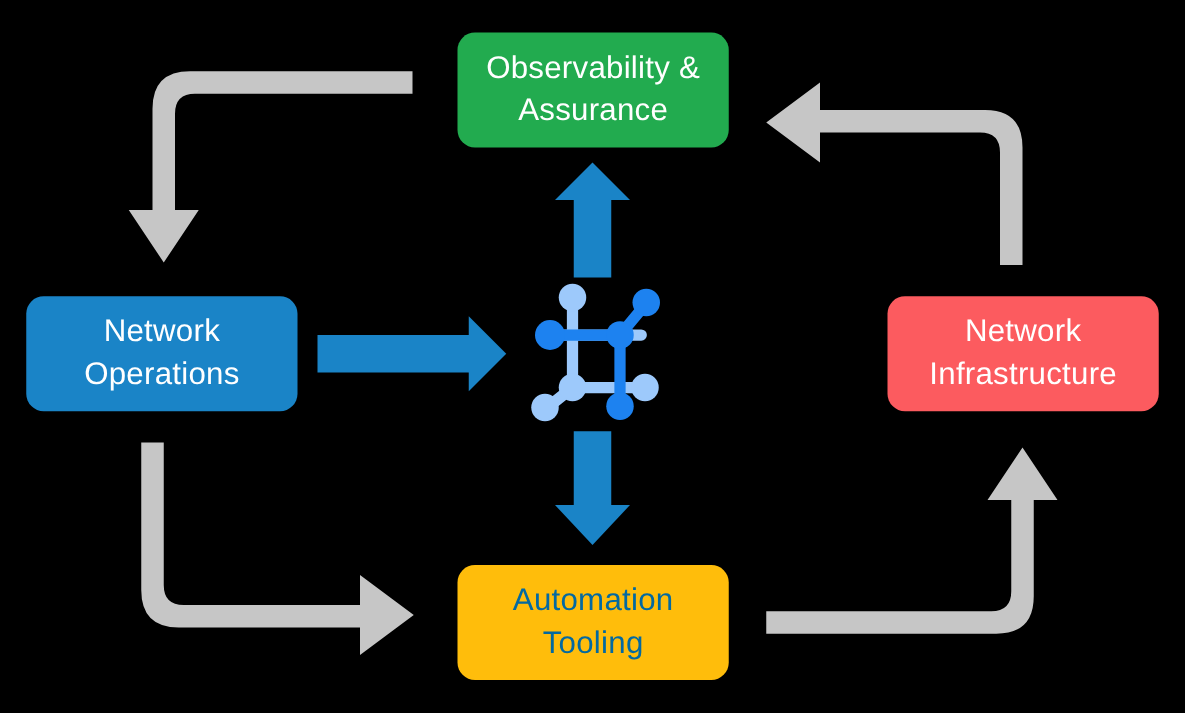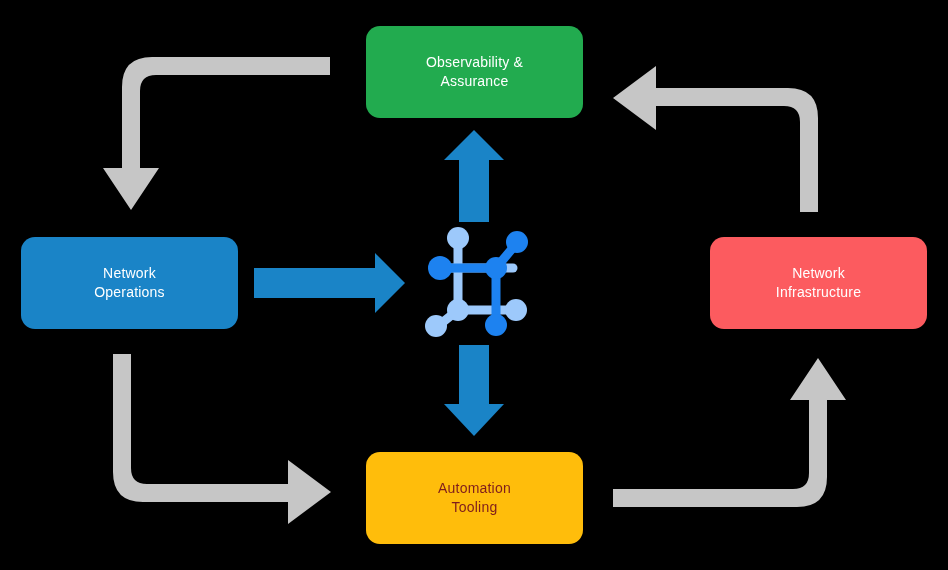--- a/index.html
+++ b/index.html
@@ -16,21 +16,21 @@
     font-family: "Liberation Sans", sans-serif;
   }
   .node-box {
     position: absolute;
     border-radius: 14px;
     display: flex;
     align-items: center;
     justify-content: center;
     text-align: center;
     color: #ffffff;
-    font-size: 14px;
+    font-size: 25px;
     line-height: 1.35;
     font-weight: 400;
     letter-spacing: 0.2px;
     box-sizing: border-box;
     padding: 4px 10px;
     white-space: pre-line;
   }
   #box-observability {
     left: 366px; top: 26px; width: 217px; height: 92px;
     background: #22ab4f;
@@ -133,16 +133,16 @@
 
   <div class="node-box" id="box-observability" style="background: rgb(34, 171, 79); color: rgb(255, 255, 255);">Observability &amp;
 Assurance</div>
 
   <div class="node-box" id="box-operations" style="background: rgb(26, 132, 199); color: rgb(255, 255, 255);">Network
 Operations</div>
 
   <div class="node-box" id="box-infrastructure" style="background: rgb(252, 91, 95); color: rgb(255, 255, 255);">Network
 Infrastructure</div>
 
-  <div class="node-box" id="box-automation" style="background: rgb(255, 189, 11); color: #7f1d1d;">Automation
+  <div class="node-box" id="box-automation" style="background: rgb(255, 189, 11); color: #0369a1;">Automation
 Tooling</div>
 
 </div>
 
 </body></html>

